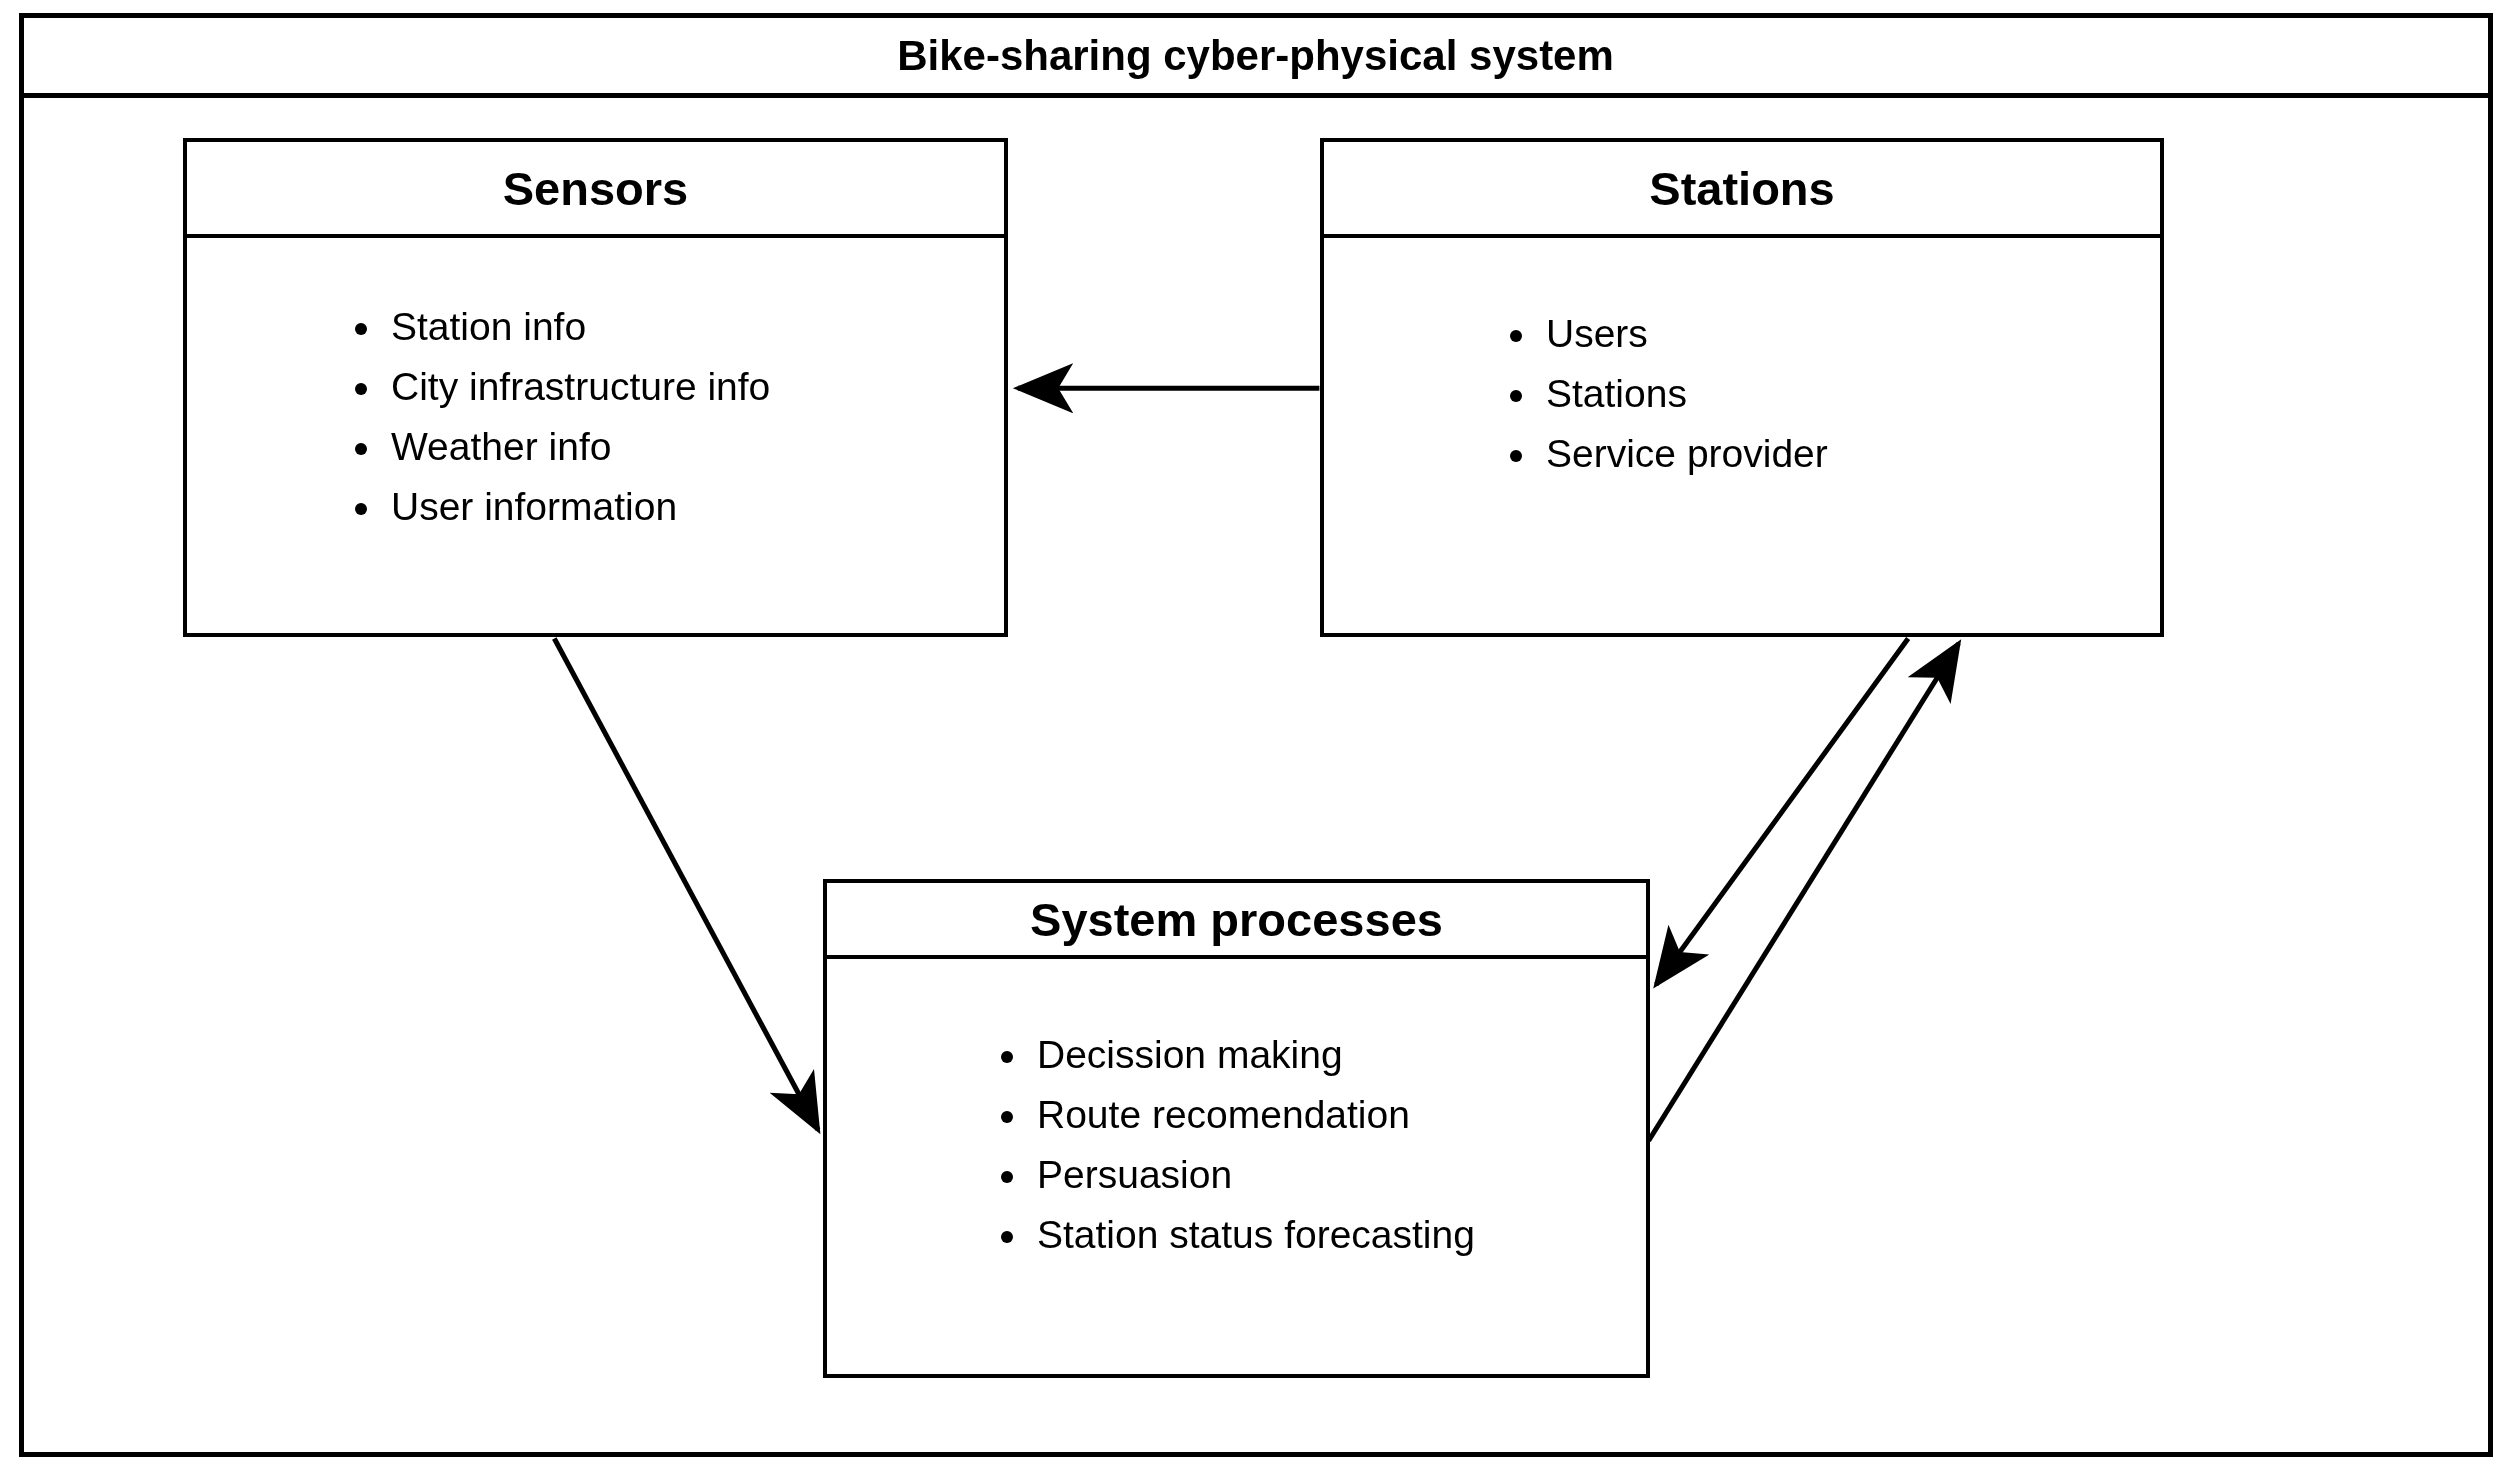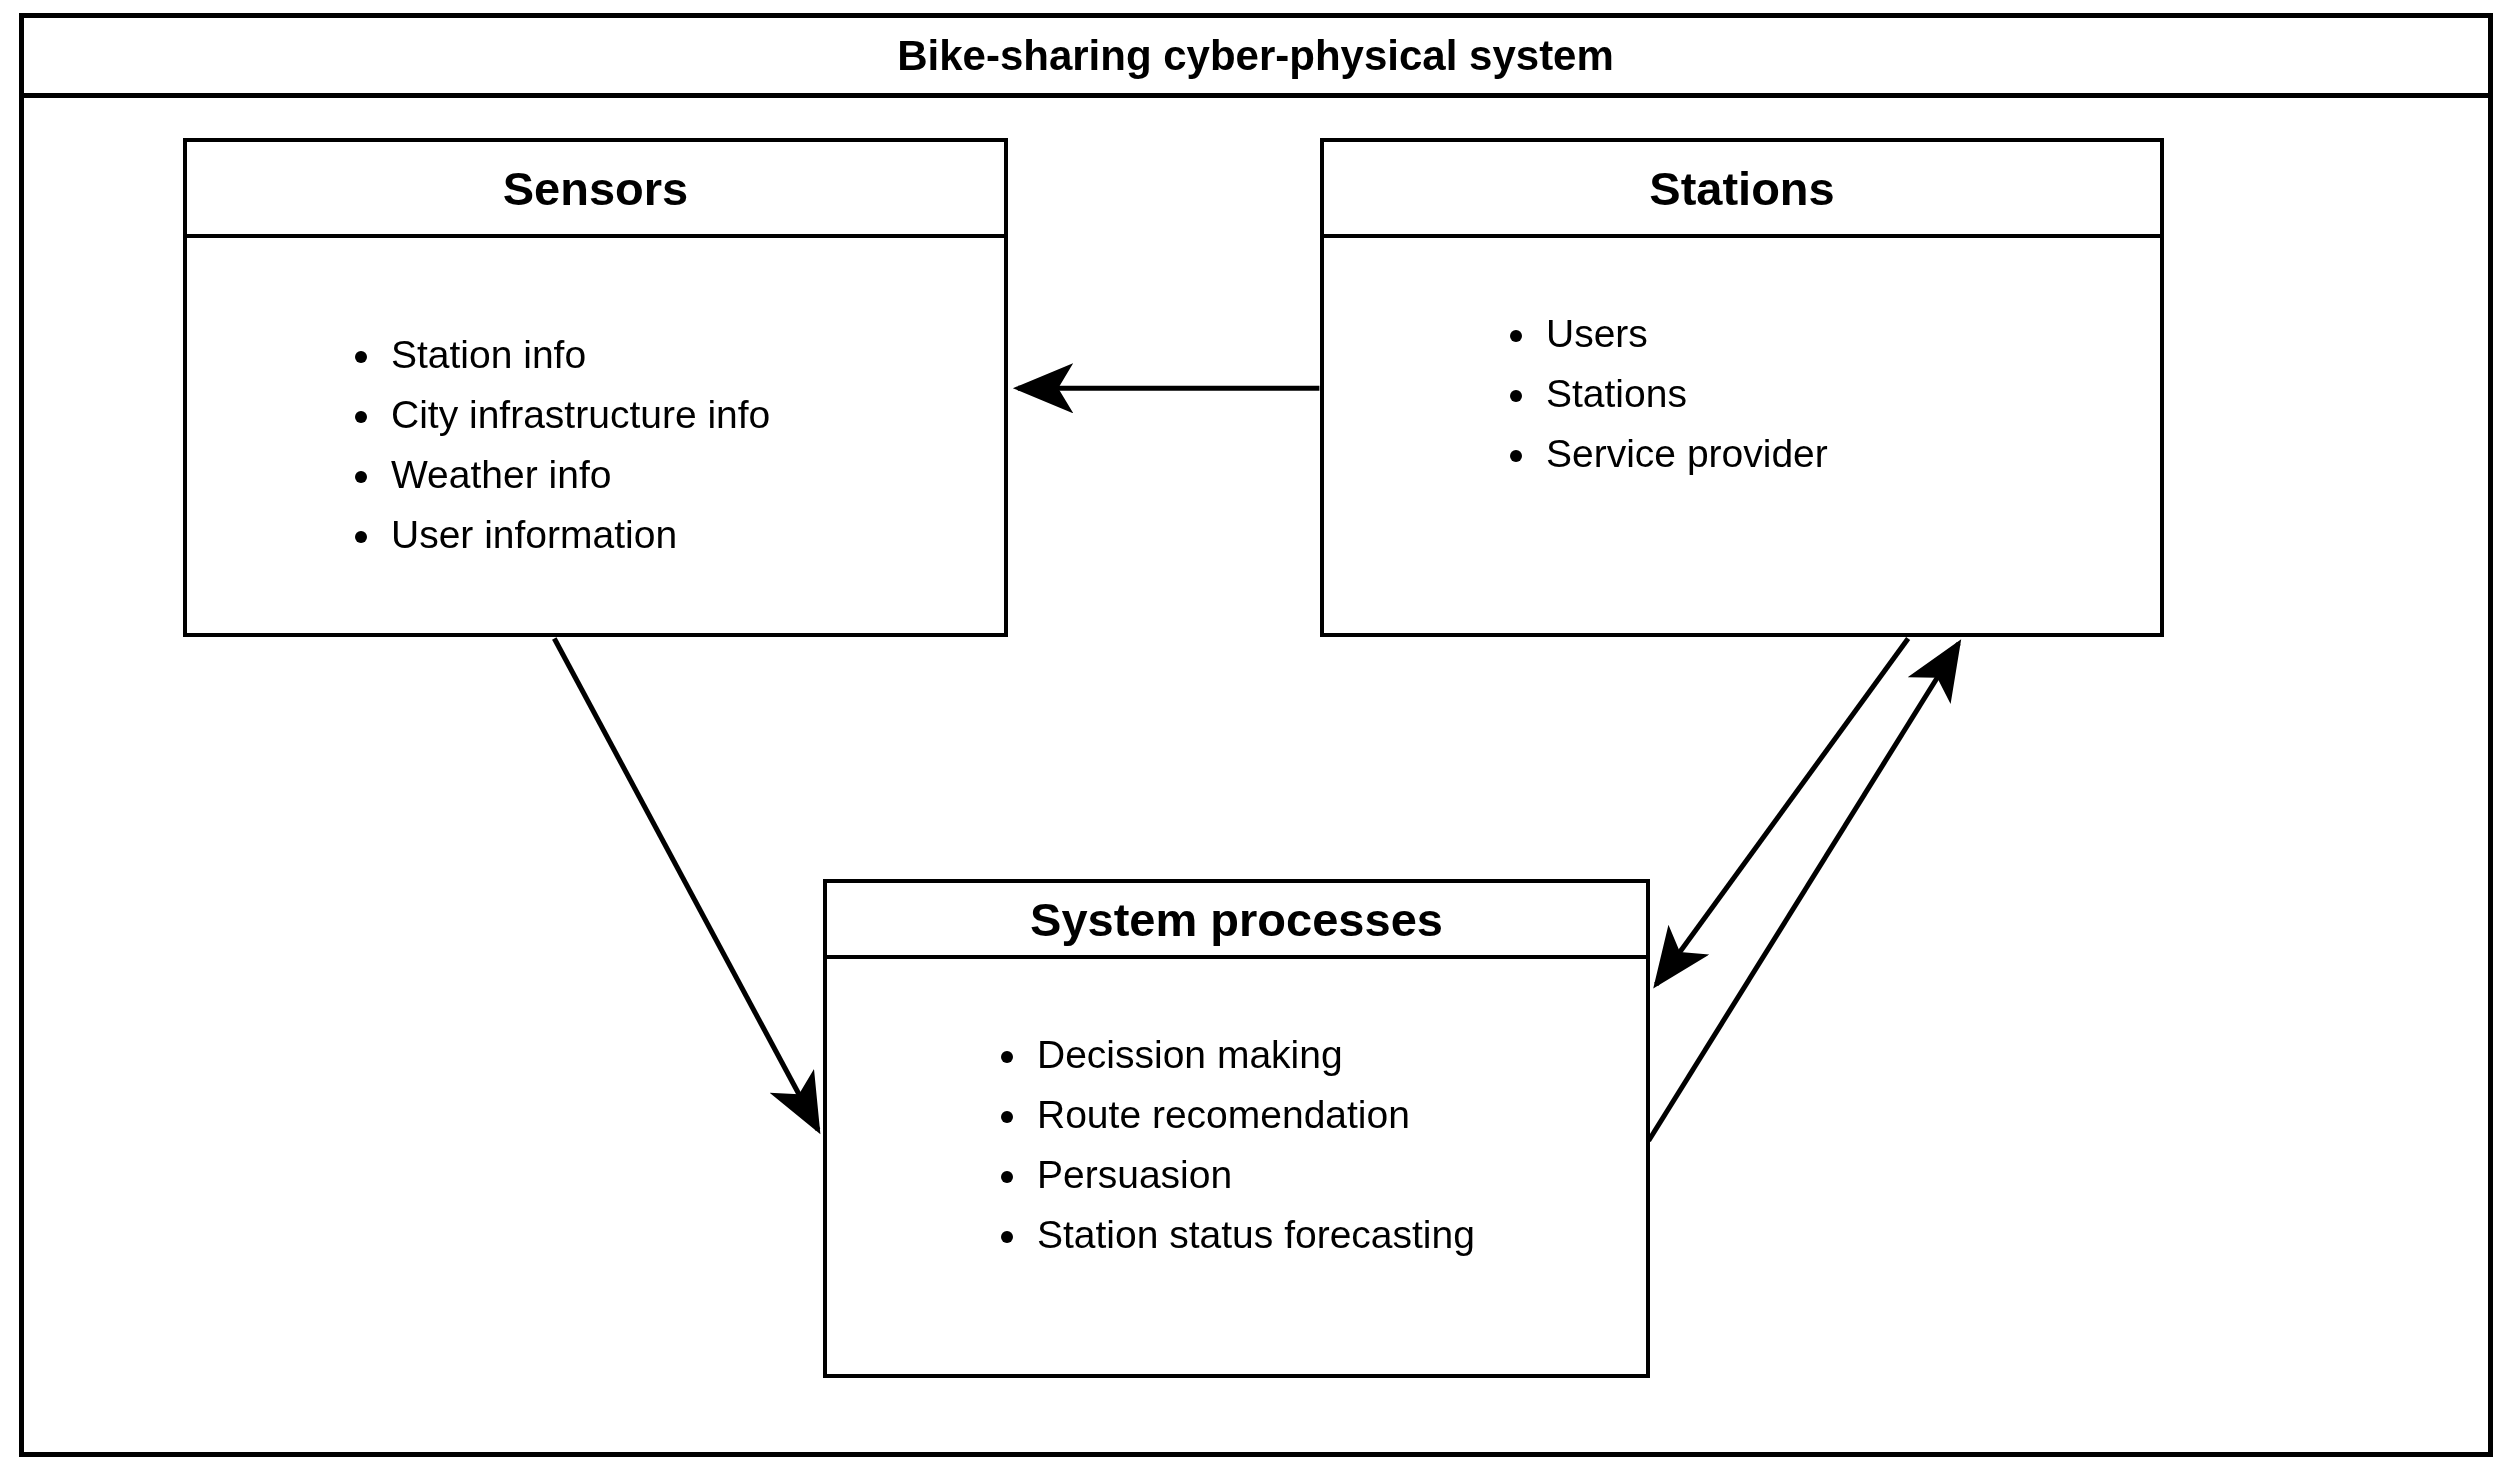--- a/index.html
+++ b/index.html
@@ -92,21 +92,21 @@
     left: 3.4px;
     top: 26px;
     width: 11.8px;
     height: 11.8px;
     border-radius: 50%;
     background: #000000;
   }
   
   #sensors-box   { left: 183px;  top: 138px;  width: 825px;  height: 499px; }
   #sensors-box   .node-header { height: 96px; }
-  #sensors-box   .node-body   { height: 353px; margin-top: 28px; }
+  #sensors-box   .node-body   { height: 353px; }
   #sensors-box   ul.node-list { left: 165px; top: 59px; }
 
   #actuators-box { left: 1320px; top: 138px;  width: 844px; height: 499px; }
   #actuators-box .node-header { height: 96px; }
   #actuators-box .node-body   { height: 399px; padding-left: 20px; }
   #actuators-box ul.node-list { left: 183px; top: 66px; }
 
   #processes-box { left: 823px;  top: 879px; width: 827px;  height: 499px; }
   #processes-box .node-header { height: 76px; }
   #processes-box .node-body   { height: 396px; }

